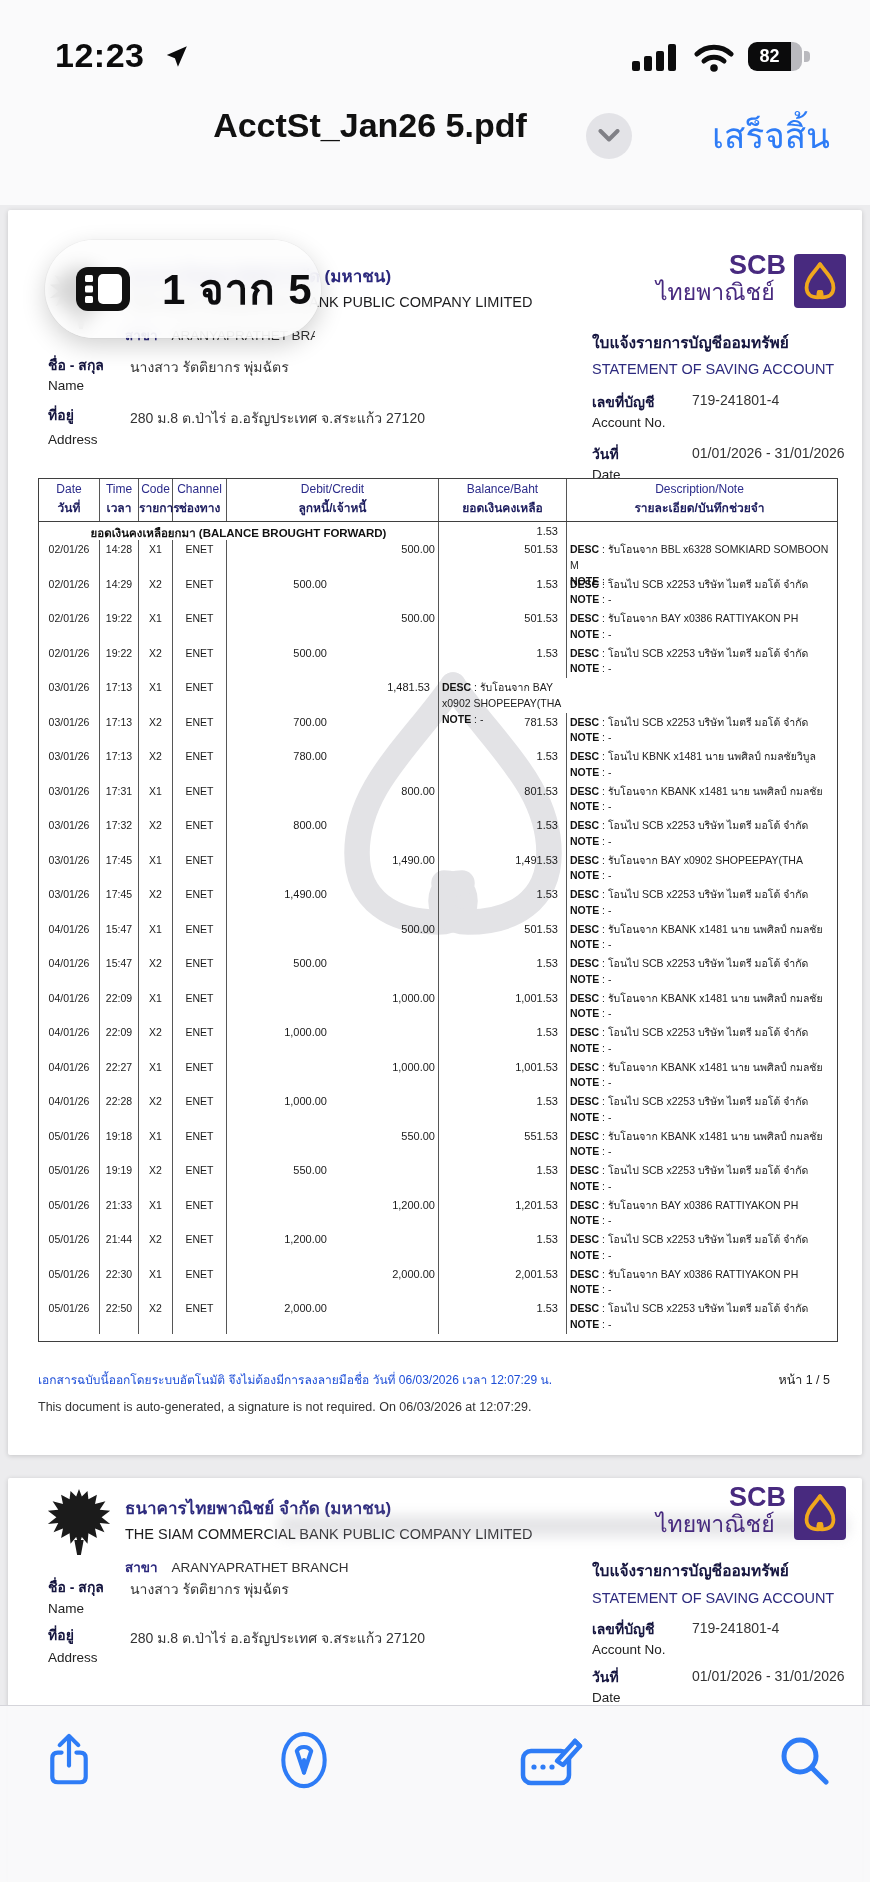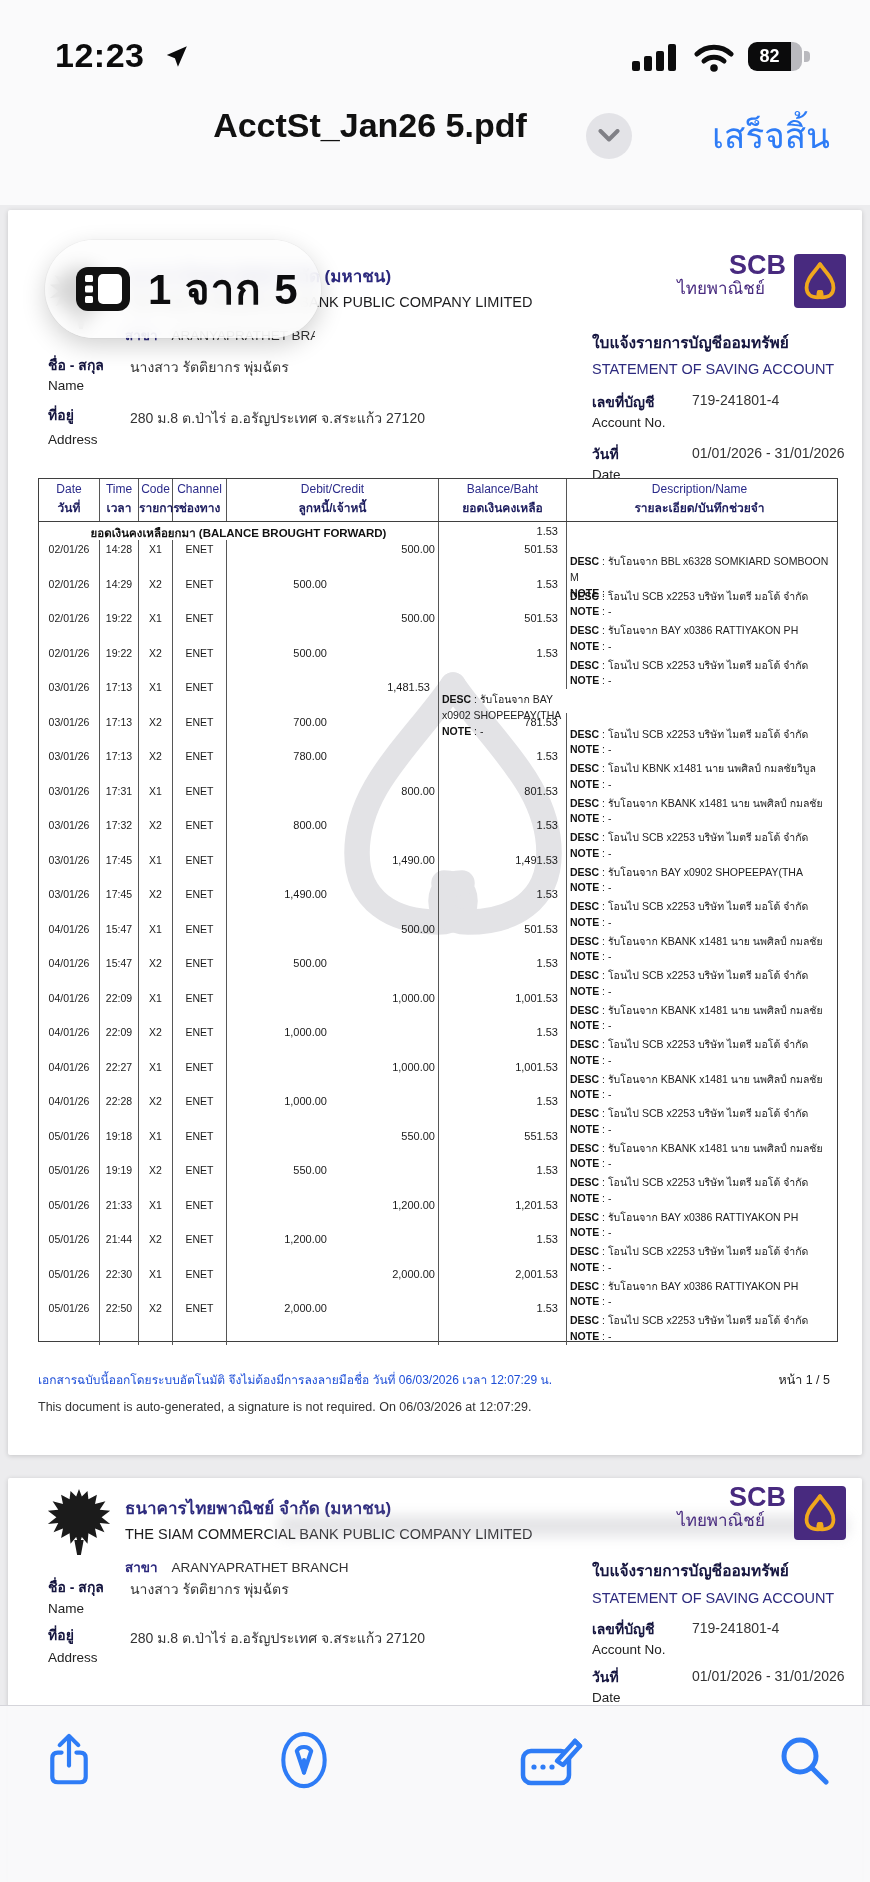--- a/index.html
+++ b/index.html
@@ -32,49 +32,49 @@
   
   .navyb{color:#2d2a7e;font-weight:700;}
   .navy{color:#2d2a7e;}
   .bank-th{font-size:17px;}
   .bank-en{font-size:14.5px;color:#1c1c1e;}
   .branch-line{font-size:13.5px;color:#333;}
   .lab-th{font-size:14px;font-weight:700;color:#15153f;}
   .lab-en{font-size:13.5px;color:#222;}
   .val{font-size:14px;color:#333;}
   .scb-word{font-size:27px;font-weight:700;color:#482a7f;line-height:1;text-align:right;}
-  .scb-thai{font-size:17px;color:#482a7f;line-height:1.15;text-align:center;}
+  .scb-thai{font-size:23px;color:#482a7f;line-height:1.15;text-align:left;}
   .scb-square{width:52px;height:54px;background:#482a7f;border-radius:4px;display:flex;
               align-items:center;justify-content:center;}
   .smudge{background:#aeaeb6;filter:blur(7px);opacity:.35;border-radius:8px;}
   
   .page-pill{left:37px;top:30px;width:276px;height:98px;border-radius:49px;
              background:rgba(252,252,253,.82);backdrop-filter:blur(9px);-webkit-backdrop-filter:blur(9px);
              box-shadow:0 8px 24px rgba(0,0,0,.18),0 0 0 1px rgba(0,0,0,.03);
-             display:flex;align-items:center;gap:17px;padding-left:30px;box-sizing:border-box;}
+             display:flex;align-items:center;gap:31px;padding-left:30px;box-sizing:border-box;}
   .pill-label{font-size:42px;font-weight:700;color:#0d0d0f;letter-spacing:1px;}
   
   .stmt-table{left:30px;top:268px;width:800px;border:1.5px solid #3f3f3f;background:transparent;box-sizing:border-box;}
   .t-grid{display:grid;grid-template-columns:61px 39px 34px 54px 212px 128px 265px;}
   .t-head{border-bottom:1px solid #3f3f3f;height:42px;}
   .t-hcell{text-align:center;padding-top:3px;border-right:1px solid #565656;}
   .t-hcell:last-child{border-right:none;}
   .h-en{display:block;font-size:12px;color:#2b2b8a;}
   .h-th{display:block;font-size:12px;font-weight:700;color:#1d1d5e;margin-top:2px;}
   .t-row{height:34.5px;}
   .t-bbf{height:18px;}
   .t-cell{border-right:1px solid #565656;font-size:10.5px;color:#1a1a1a;text-align:center;padding-top:3px;box-sizing:border-box;}
   .t-cell.last{border-right:none;text-align:left;}
   .bbf-label{grid-column:1/6;border-right:1px solid #565656;font-size:11.5px;font-weight:700;
              text-align:center;color:#111;padding-top:2px;}
   .amt{display:flex;padding-top:3px;font-size:11px;}
   .amt .debit{width:100px;text-align:right;}
   .amt .credit{flex:1;text-align:right;padding-right:3px;}
   .bal{text-align:right;padding-right:8px;font-size:11px;}
-  .desc{padding:2px 2px 0 3px;line-height:1.5;font-size:10.5px;color:#222;margin-top:12px;}
+  .desc{padding:2px 2px 0 3px;line-height:1.5;font-size:10.5px;color:#222;}
   .desc b{color:#111;}
   .t-pad{height:7px;}
   .wm{left:285px;top:445px;opacity:1;pointer-events:none;}
   
   .foot-th{font-size:12px;color:#1d4ed8;}
   .foot-en{font-size:12.5px;color:#333;}
   .foot-pg{font-size:12.5px;color:#222;}
   
   .toolbar{left:0;top:1705px;width:870px;height:177px;background:rgba(249,249,250,.97);
            border-top:1px solid #d5d5da;}
@@ -201,21 +201,21 @@
         </div>
         <div class="t-hcell">
           <div class="h-en">Debit/Credit</div>
           <div class="h-th">ลูกหนี้/เจ้าหนี้</div>
         </div>
         <div class="t-hcell">
           <div class="h-en">Balance/Baht</div>
           <div class="h-th">ยอดเงินคงเหลือ</div>
         </div>
         <div class="t-hcell">
-          <div class="h-en">Description/Name</div>
+          <div class="h-en">Description/Note</div>
           <div class="h-th">รายละเอียด/บันทึกช่วยจำ</div>
         </div>
       </div>
     <div class="t-grid t-bbf" id="t-bbf">
         <div class="bbf-label">ยอดเงินคงเหลือยกมา (BALANCE BROUGHT FORWARD)</div>
         <div class="t-cell bal">1.53</div>
         <div class="t-cell last"></div>
       </div>
     <div id="t-body">
         <div class="t-grid t-row">

